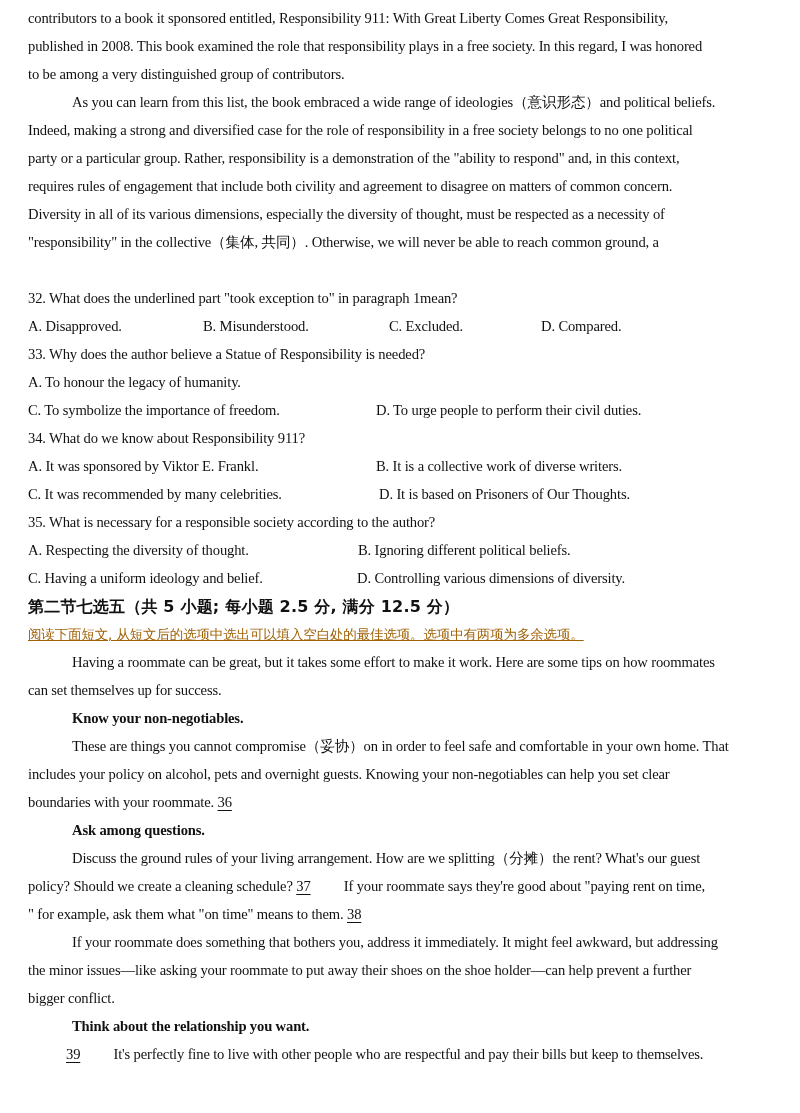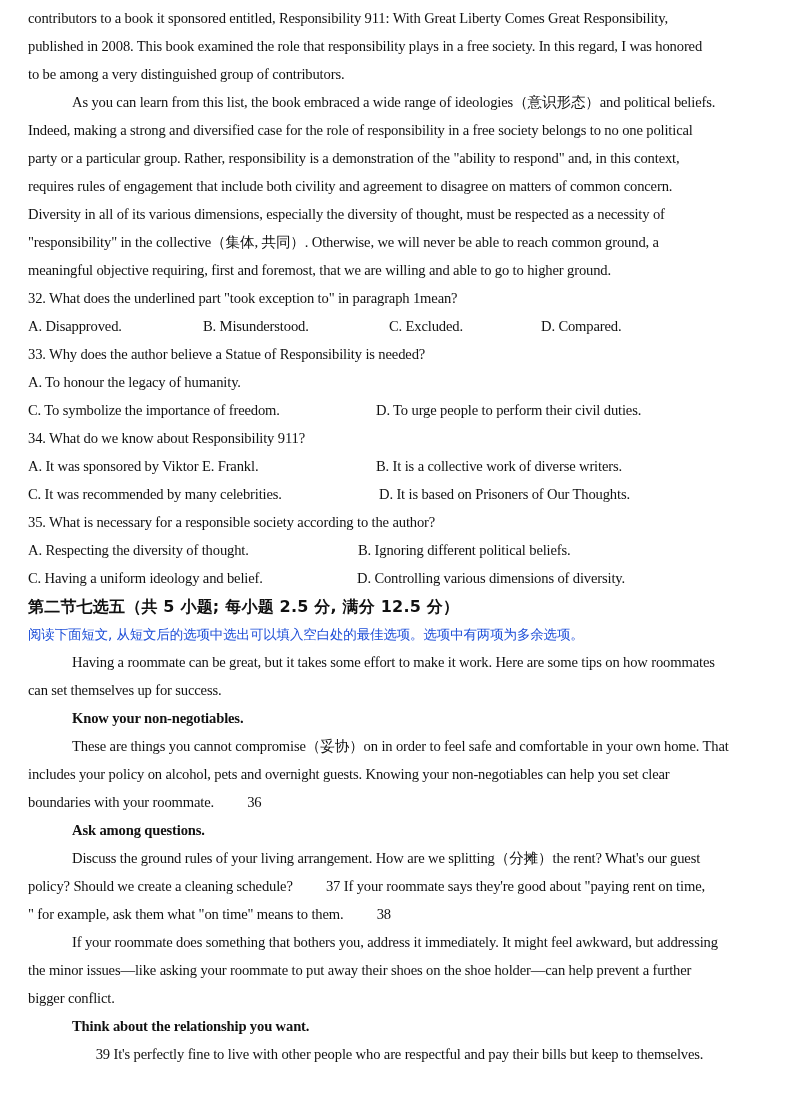--- a/index.html
+++ b/index.html
@@ -5,42 +5,41 @@
   html, body { margin: 0; padding: 0; background: #ffffff; }
   body { width: 800px; height: 1113px; position: relative; overflow: hidden;
          font-family: "Liberation Serif", "DejaVu Serif", serif; color: #111; }
   .page { position: absolute; left: 0; top: 0; width: 800px; height: 978px; }
   .line { position: absolute; left: 28px; white-space: nowrap; font-size: 14.6px;
           line-height: 20px; letter-spacing: -0.15px; transform-origin: left center; }
   .indent { left: 60px; margin-left: 12px; }
   .bold { font-weight: bold; text-align: center; }
   .heading { font-family: "DejaVu Sans", "Liberation Sans", sans-serif; font-weight: bold;
              font-size: 16px; letter-spacing: 0.2px; }
-  .cn { font-family: "DejaVu Sans", "Liberation Sans", sans-serif; font-size: 13.5px; color: #1d4ed8; }
-  .blank { display: inline-block; text-underline-offset: 3px;
-           min-width: 44px; text-align: right; }
+  .cn { font-family: "DejaVu Sans", "Liberation Sans", sans-serif; font-size: 13.5px; color: #a16207; text-decoration: underline; }
+  .blank { display: inline-block; text-decoration: underline; text-underline-offset: 3px;
+           min-width: 44px; text-align: left; }
   .opt { position: absolute; white-space: nowrap; font-size: 14.6px; line-height: 20px;
          letter-spacing: -0.15px; }
 </style>
 </head>
 <body>
 
 <div class="page">
 
   <div class="line" style="top:8px">contributors to a book it sponsored entitled, Responsibility 911: With Great Liberty Comes Great Responsibility,</div>
   <div class="line" style="top:36px">published in 2008. This book examined the role that responsibility plays in a free society. In this regard, I was honored</div>
   <div class="line" style="top:64px">to be among a very distinguished group of contributors.</div>
 
   <div class="line indent" style="top:92px">As you can learn from this list, the book embraced a wide range of ideologies（意识形态）and political beliefs.</div>
   <div class="line" style="top:120px">Indeed, making a strong and diversified case for the role of responsibility in a free society belongs to no one political</div>
   <div class="line" style="top:148px">party or a particular group. Rather, responsibility is a demonstration of the "ability to respond" and, in this context,</div>
   <div class="line" style="top:176px">requires rules of engagement that include both civility and agreement to disagree on matters of common concern.</div>
   <div class="line" style="top:204px">Diversity in all of its various dimensions, especially the diversity of thought, must be respected as a necessity of</div>
   <div class="line" style="top:232px">"responsibility" in the collective（集体, 共同）. Otherwise, we will never be able to reach common ground, a</div>
-  <div class="line" style="top:260px">meaningful objective requiring, first and foremost, that we are willing and able to go to higher ground.</div>
 
   <div class="line" style="top:288px">32. What does the underlined part "took exception to" in paragraph 1mean?</div>
   <div class="opt" style="top:316px;left:28px">A. Disapproved.</div>
   <div class="opt" style="top:316px;left:203px">B. Misunderstood.</div>
   <div class="opt" style="top:316px;left:389px">C. Excluded.</div>
   <div class="opt" style="top:316px;left:541px">D. Compared.</div>
 
   <div class="line" style="top:344px">33. Why does the author believe a Statue of Responsibility is needed?</div>
   <div class="opt" style="top:372px;left:28px">A. To honour the legacy of humanity.</div>
   <div class="opt" style="top:400px;left:28px">C. To symbolize the importance of freedom.</div>

